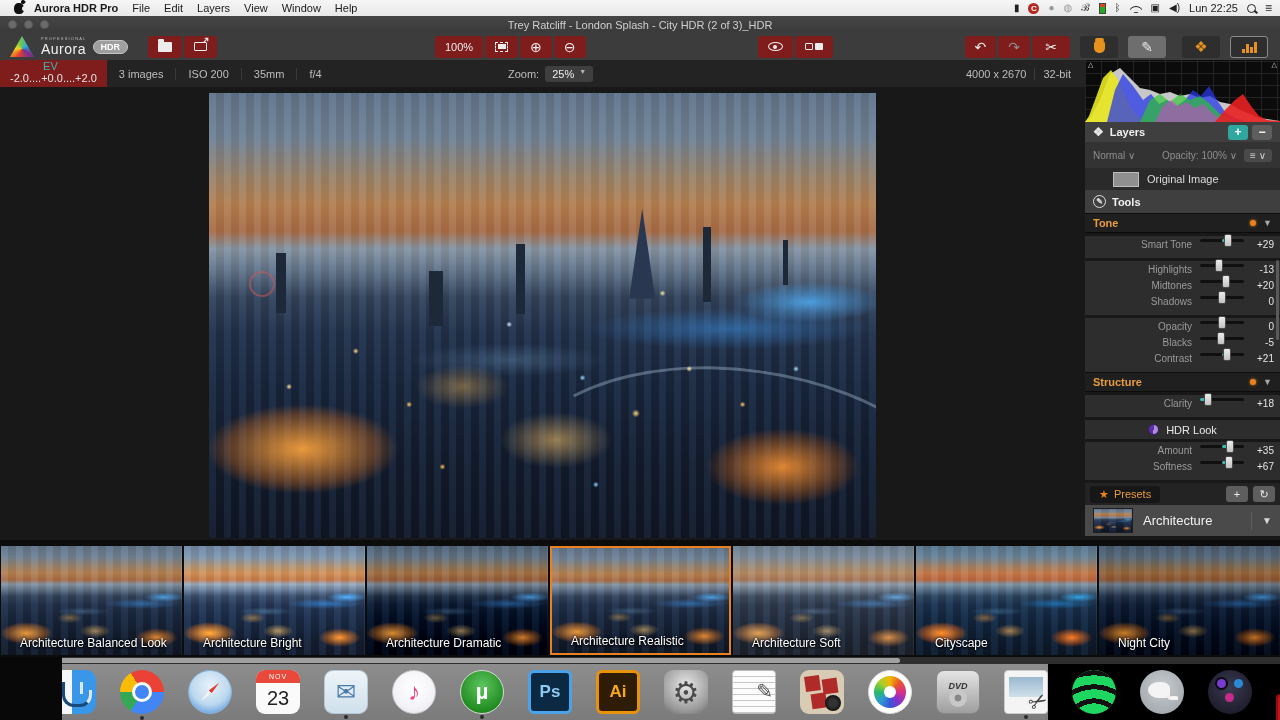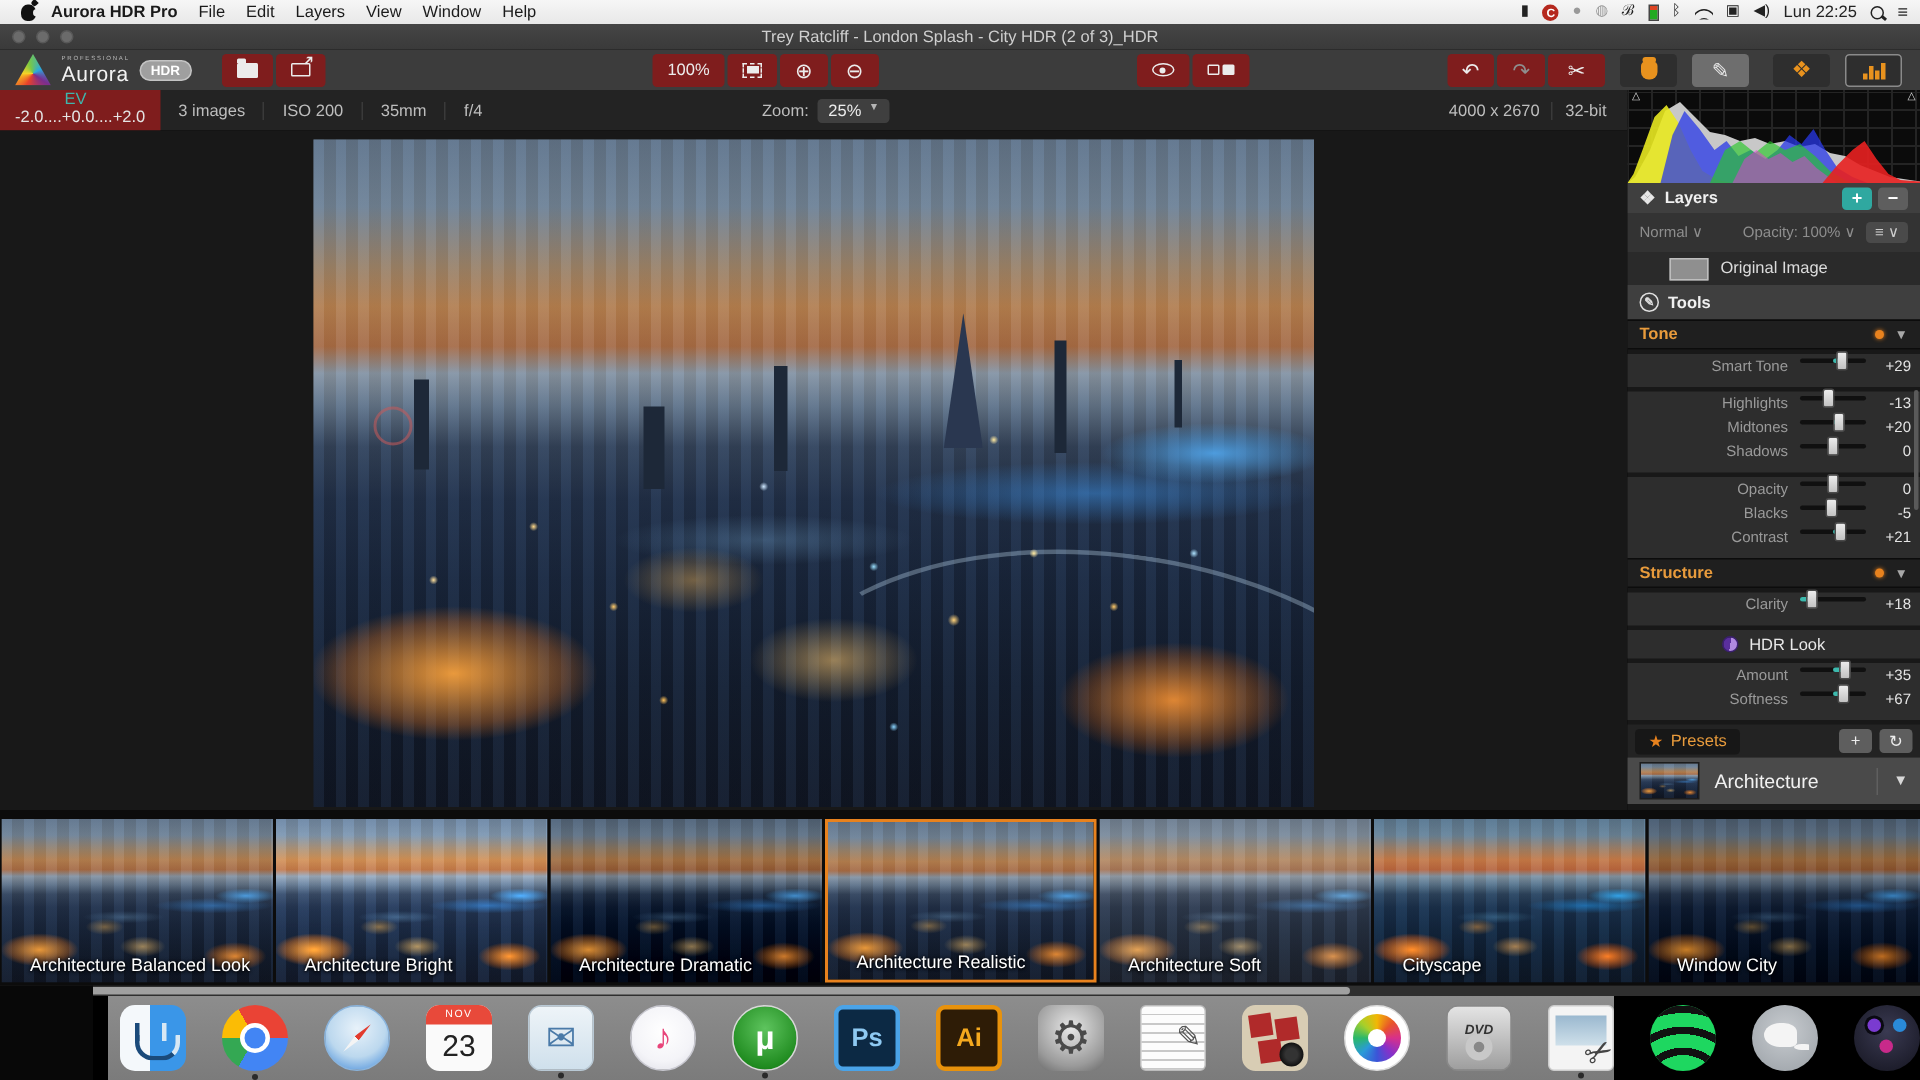--- a/index.html
+++ b/index.html
@@ -163,21 +163,21 @@
   .fs-item:nth-child(2) .fs-bg { filter:brightness(1.15) saturate(1.08); }
   .fs-item:nth-child(3) .fs-bg { filter:brightness(.9) contrast(1.2) saturate(.88); }
   .fs-item:nth-child(5) .fs-bg { filter:brightness(1.08) saturate(.82) contrast(.92); }
   .fs-item:nth-child(6) .fs-bg { filter:saturate(1.25) hue-rotate(-6deg); }
   .fs-item:nth-child(7) .fs-bg { filter:brightness(.82) contrast(1.12); }
   #fs-scroll { position:absolute; left:0; top:657px; width:1280px; height:7px; background:#2f2f2f; }
   #fs-thumb { position:absolute; left:0; top:1px; width:900px; height:5px; background:#a0a0a0; border-radius:3px; }
 
   
   #dockzone { position:absolute; left:0; top:664px; width:1280px; height:56px; background:#000; }
-  #dock { position:absolute; left:72px; top:0; width:1004px; height:56px; background:linear-gradient(#8d8d8d,#7b7b7b); display:flex; align-items:center; padding:0 6px;gap:20px; }
+  #dock { position:absolute; left:44px; top:0; width:1004px; height:56px; background:linear-gradient(#8d8d8d,#7b7b7b); display:flex; align-items:center; padding:0 6px;gap:20px; }
   .dock-icon { width:44px; height:44px; margin:0 2px; position:relative; flex:0 0 auto; }
   .dock-dot { position:absolute; left:50%; bottom:-6px; transform:translateX(-50%); width:4px; height:4px; border-radius:50%; background:#2a2a2a; }
   .dock-sep { width:1px; height:48px; background:#5e5e5e; margin:0 7px; flex:0 0 auto; }
   .icon-text { position:absolute; inset:0; display:flex; align-items:center; justify-content:center; font-weight:bold; }
   .dk-finder { border-radius:10px; background:linear-gradient(90deg,#f4f8fb 0 46%,#3a96e8 46%); overflow:hidden; }
   .dk-finder::before { content:""; position:absolute; left:10px; top:12px; width:3px; height:12px; background:#1a4a7a; box-shadow:18px 0 0 #d8e8f4; }
   .dk-finder::after { content:""; position:absolute; left:10px; top:20px; width:24px; height:14px; border:3px solid #1a4a7a; border-top:none; border-radius:0 0 12px 12px; border-right-color:#d8e8f4; }
   .dk-chrome { border-radius:50%; background:conic-gradient(from -30deg,#ea4335 0 120deg,#4285f4 0 240deg,#34a853 0 300deg,#fbbc05 0 360deg); }
   .dk-chrome::before { content:""; position:absolute; left:50%; top:50%; transform:translate(-50%,-50%); width:20px; height:20px; background:#fff; border-radius:50%; }
   .dk-chrome::after { content:""; position:absolute; left:50%; top:50%; transform:translate(-50%,-50%); width:14px; height:14px; background:#4285f4; border-radius:50%; }
@@ -566,21 +566,21 @@
     <div class="fs-item" style="left: 733px;">
       <div class="fs-bg citybg"></div>
       <span class="fs-label">Architecture Soft</span>
     </div>
     <div class="fs-item" style="left: 916px;">
       <div class="fs-bg citybg"></div>
       <span class="fs-label">Cityscape</span>
     </div>
     <div class="fs-item" style="left: 1099px;">
       <div class="fs-bg citybg"></div>
-      <span class="fs-label">Window City</span>
+      <span class="fs-label">Night City</span>
     </div>
   </div>
 <div id="fs-scroll">
   <div id="fs-thumb"></div>
 </div>
 
 <div id="dockzone">
   <div id="dock">
       <div class="dock-icon dk-finder"></div>
       <div class="dock-icon dk-chrome">

